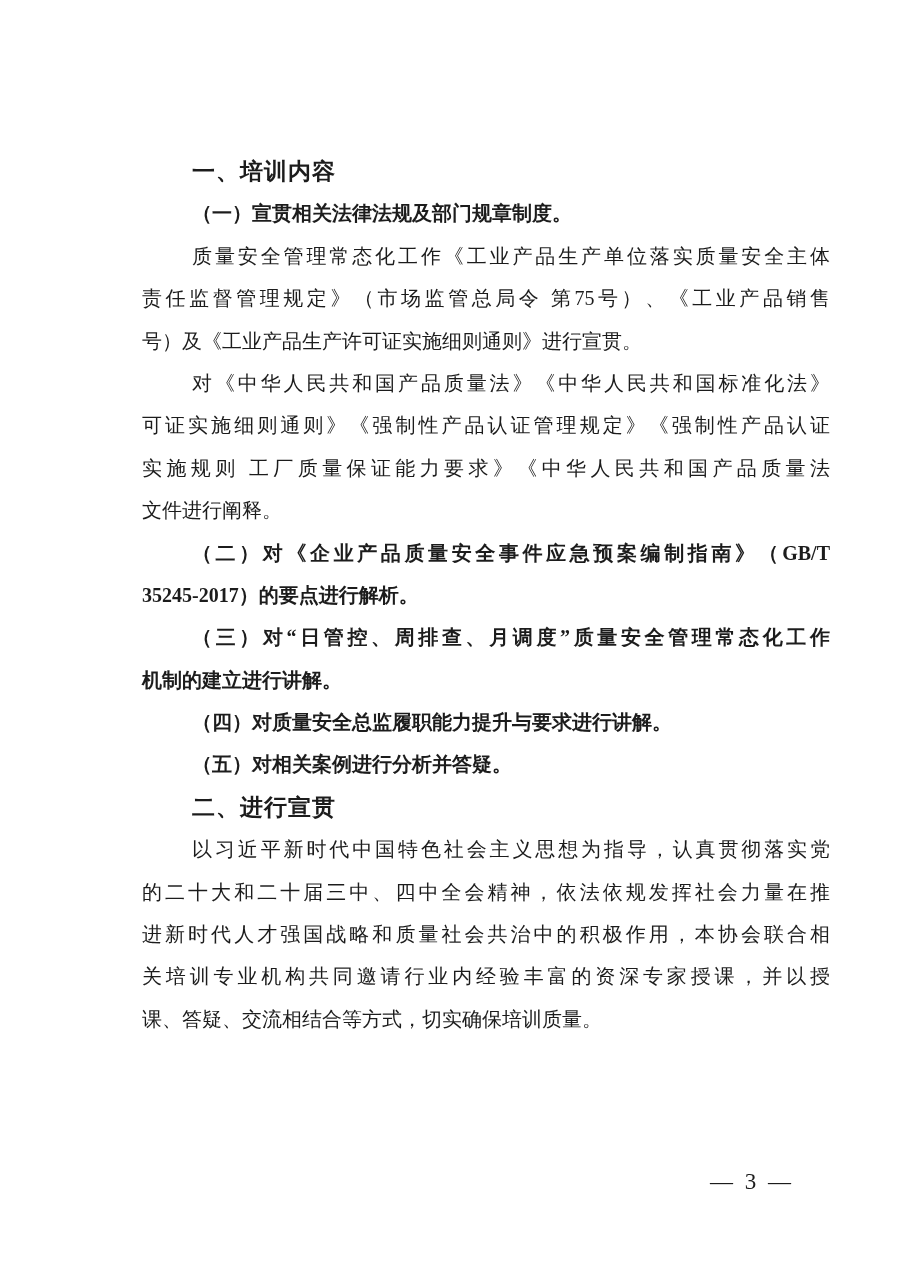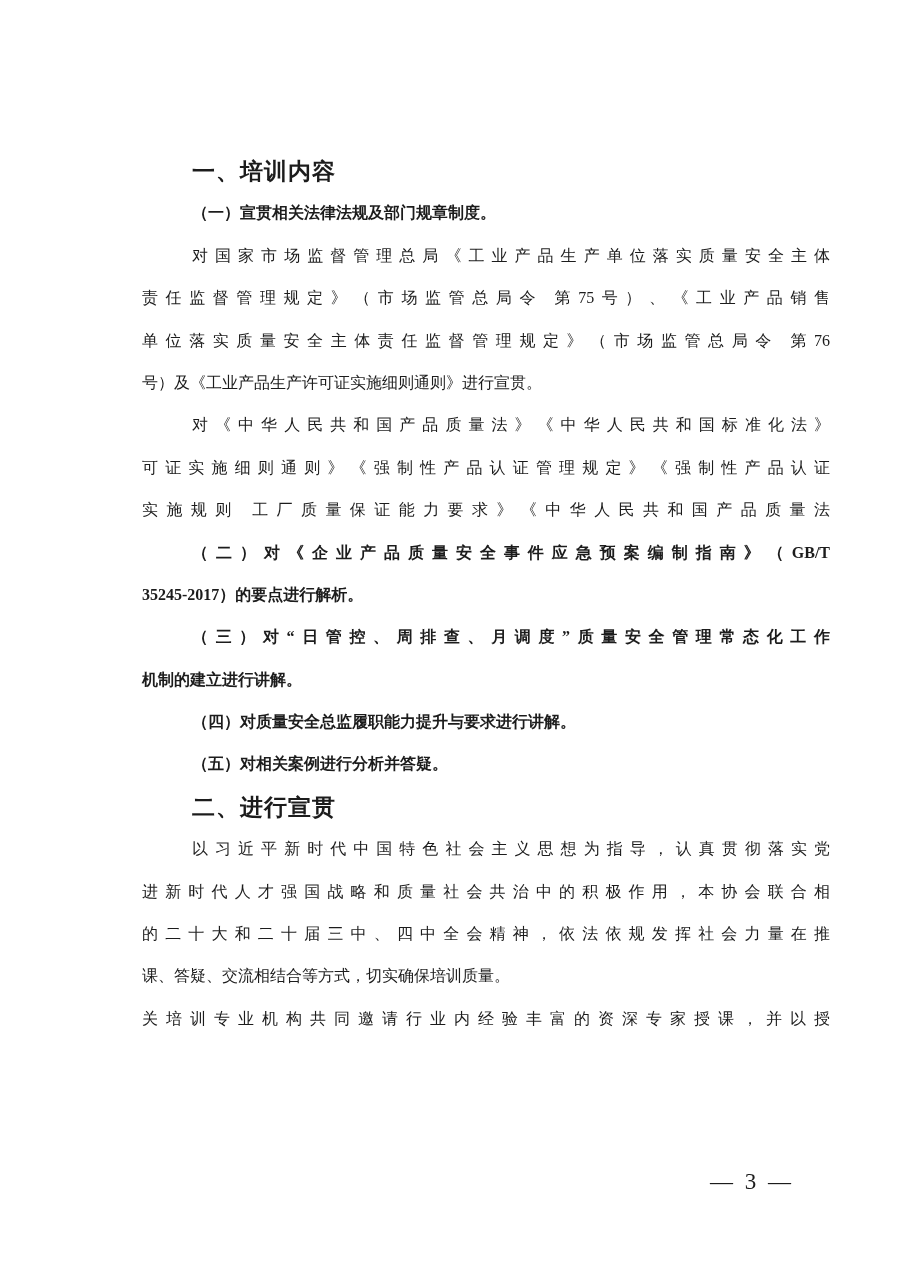--- a/index.html
+++ b/index.html
@@ -17,21 +17,21 @@
     color: #1c1c1c;
   }
   .textblock {
     position: absolute;
     left: 102px;
     top: 150px;
     width: 688px;
     margin-left: 40px;
   }
   .ln {
-    font-size: 16px;
+    font-size: 20px;
     line-height: 42.4px;
     height: 42.4px;
     text-align: justify;
     text-align-last: justify;
     overflow: visible;
   }
   .end {
     text-align-last: left;
   }
   .ind {
@@ -60,42 +60,42 @@
 </head>
 <body>
 
 <div class="sheet">
   <div class="textblock">
 
     <div class="ln h1 ind end">一、培训内容</div>
 
     <div class="ln bold ind end">（一）宣贯相关法律法规及部门规章制度。</div>
 
-    <div class="ln ind">对国家市场监督管理总局《工业产品生产单位落实质量安全主体</div>
+    <div class="ln ind">质量安全管理常态化工作《工业产品生产单位落实质量安全主体</div>
     <div class="ln">责任监督管理规定》（市场监管总局令 第75号）、《工业产品销售</div>
-    <div class="ln">单位落实质量安全主体责任监督管理规定》（市场监管总局令 第76</div>
     <div class="ln end">号）及《工业产品生产许可证实施细则通则》进行宣贯。</div>
 
     <div class="ln ind">对《中华人民共和国产品质量法》《中华人民共和国标准化法》</div>
     <div class="ln">可证实施细则通则》《强制性产品认证管理规定》《强制性产品认证</div>
     <div class="ln">实施规则 工厂质量保证能力要求》《中华人民共和国产品质量法</div>
+    <div class="ln end">文件进行阐释。</div>
 
     <div class="ln bold ind">（二）对《企业产品质量安全事件应急预案编制指南》（GB/T</div>
     <div class="ln bold end">35245-2017）的要点进行解析。</div>
 
     <div class="ln bold ind">（三）对“日管控、周排查、月调度”质量安全管理常态化工作</div>
     <div class="ln bold end">机制的建立进行讲解。</div>
 
     <div class="ln bold ind end">（四）对质量安全总监履职能力提升与要求进行讲解。</div>
     <div class="ln bold ind end">（五）对相关案例进行分析并答疑。</div>
 
     <div class="ln h1 ind end">二、进行宣贯</div>
 
     <div class="ln ind">以习近平新时代中国特色社会主义思想为指导，认真贯彻落实党</div>
+    <div class="ln">的二十大和二十届三中、四中全会精神，依法依规发挥社会力量在推</div>
     <div class="ln">进新时代人才强国战略和质量社会共治中的积极作用，本协会联合相</div>
-    <div class="ln">的二十大和二十届三中、四中全会精神，依法依规发挥社会力量在推</div>
+    <div class="ln">关培训专业机构共同邀请行业内经验丰富的资深专家授课，并以授</div>
     <div class="ln end">课、答疑、交流相结合等方式，切实确保培训质量。</div>
-    <div class="ln">关培训专业机构共同邀请行业内经验丰富的资深专家授课，并以授</div>
 
   </div>
 
   <div class="pagenum">— 3 —</div>
 </div>
 
 </body></html>

